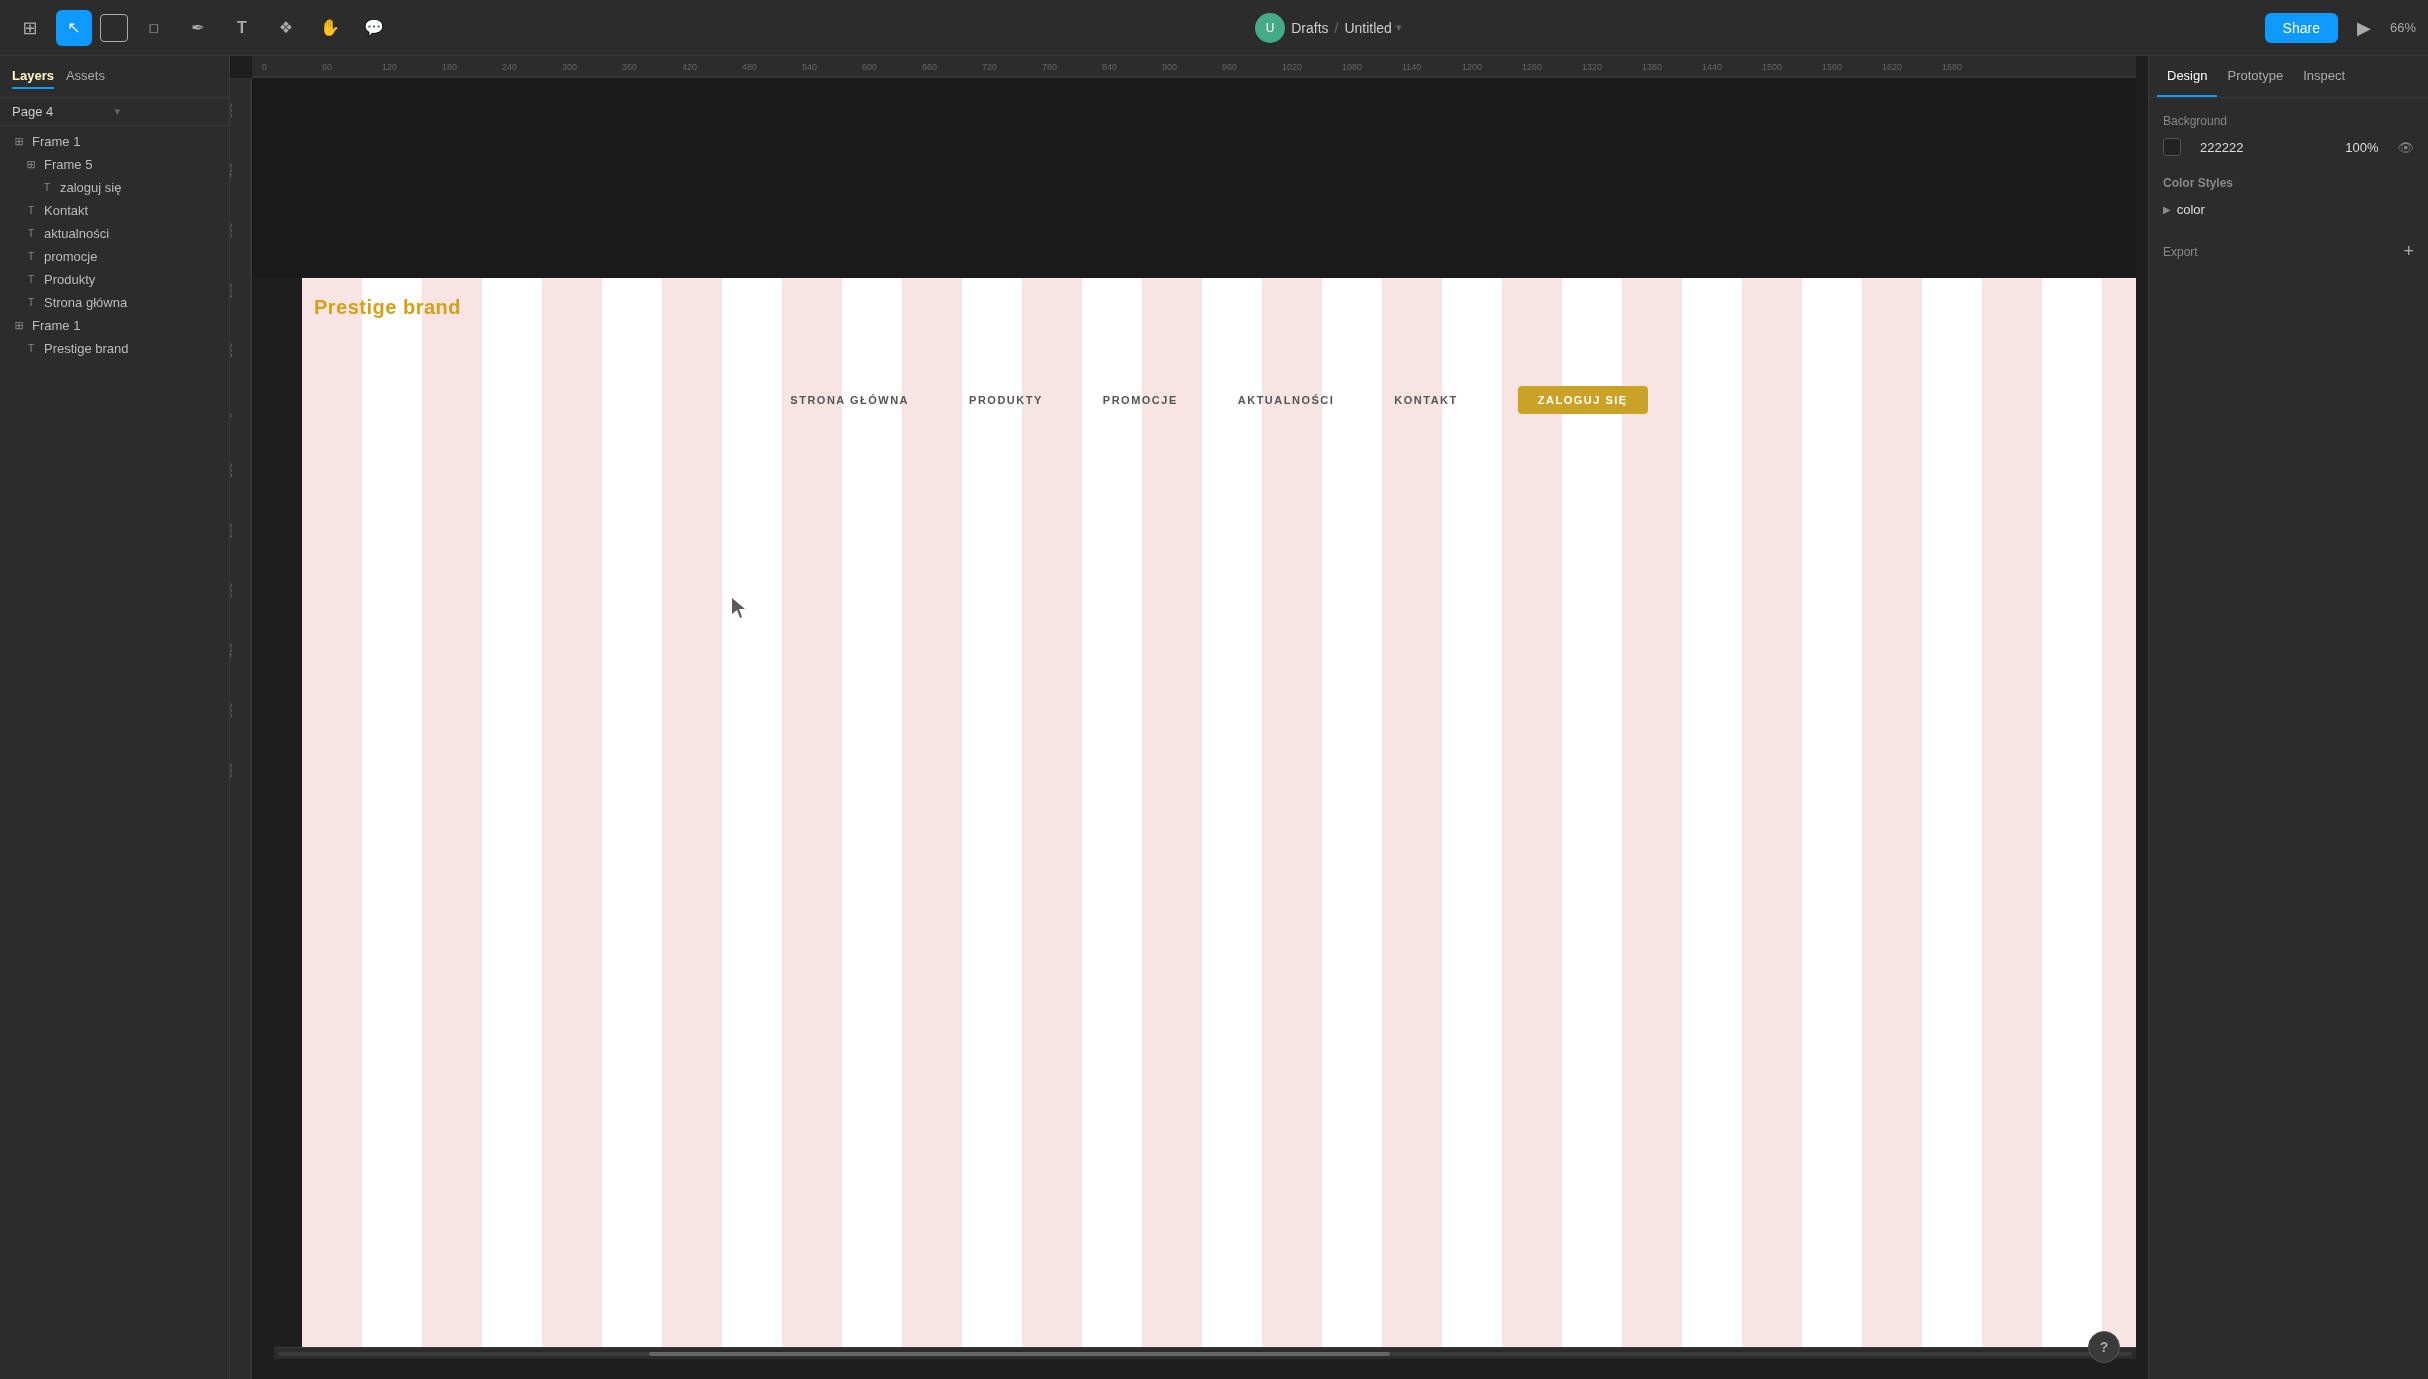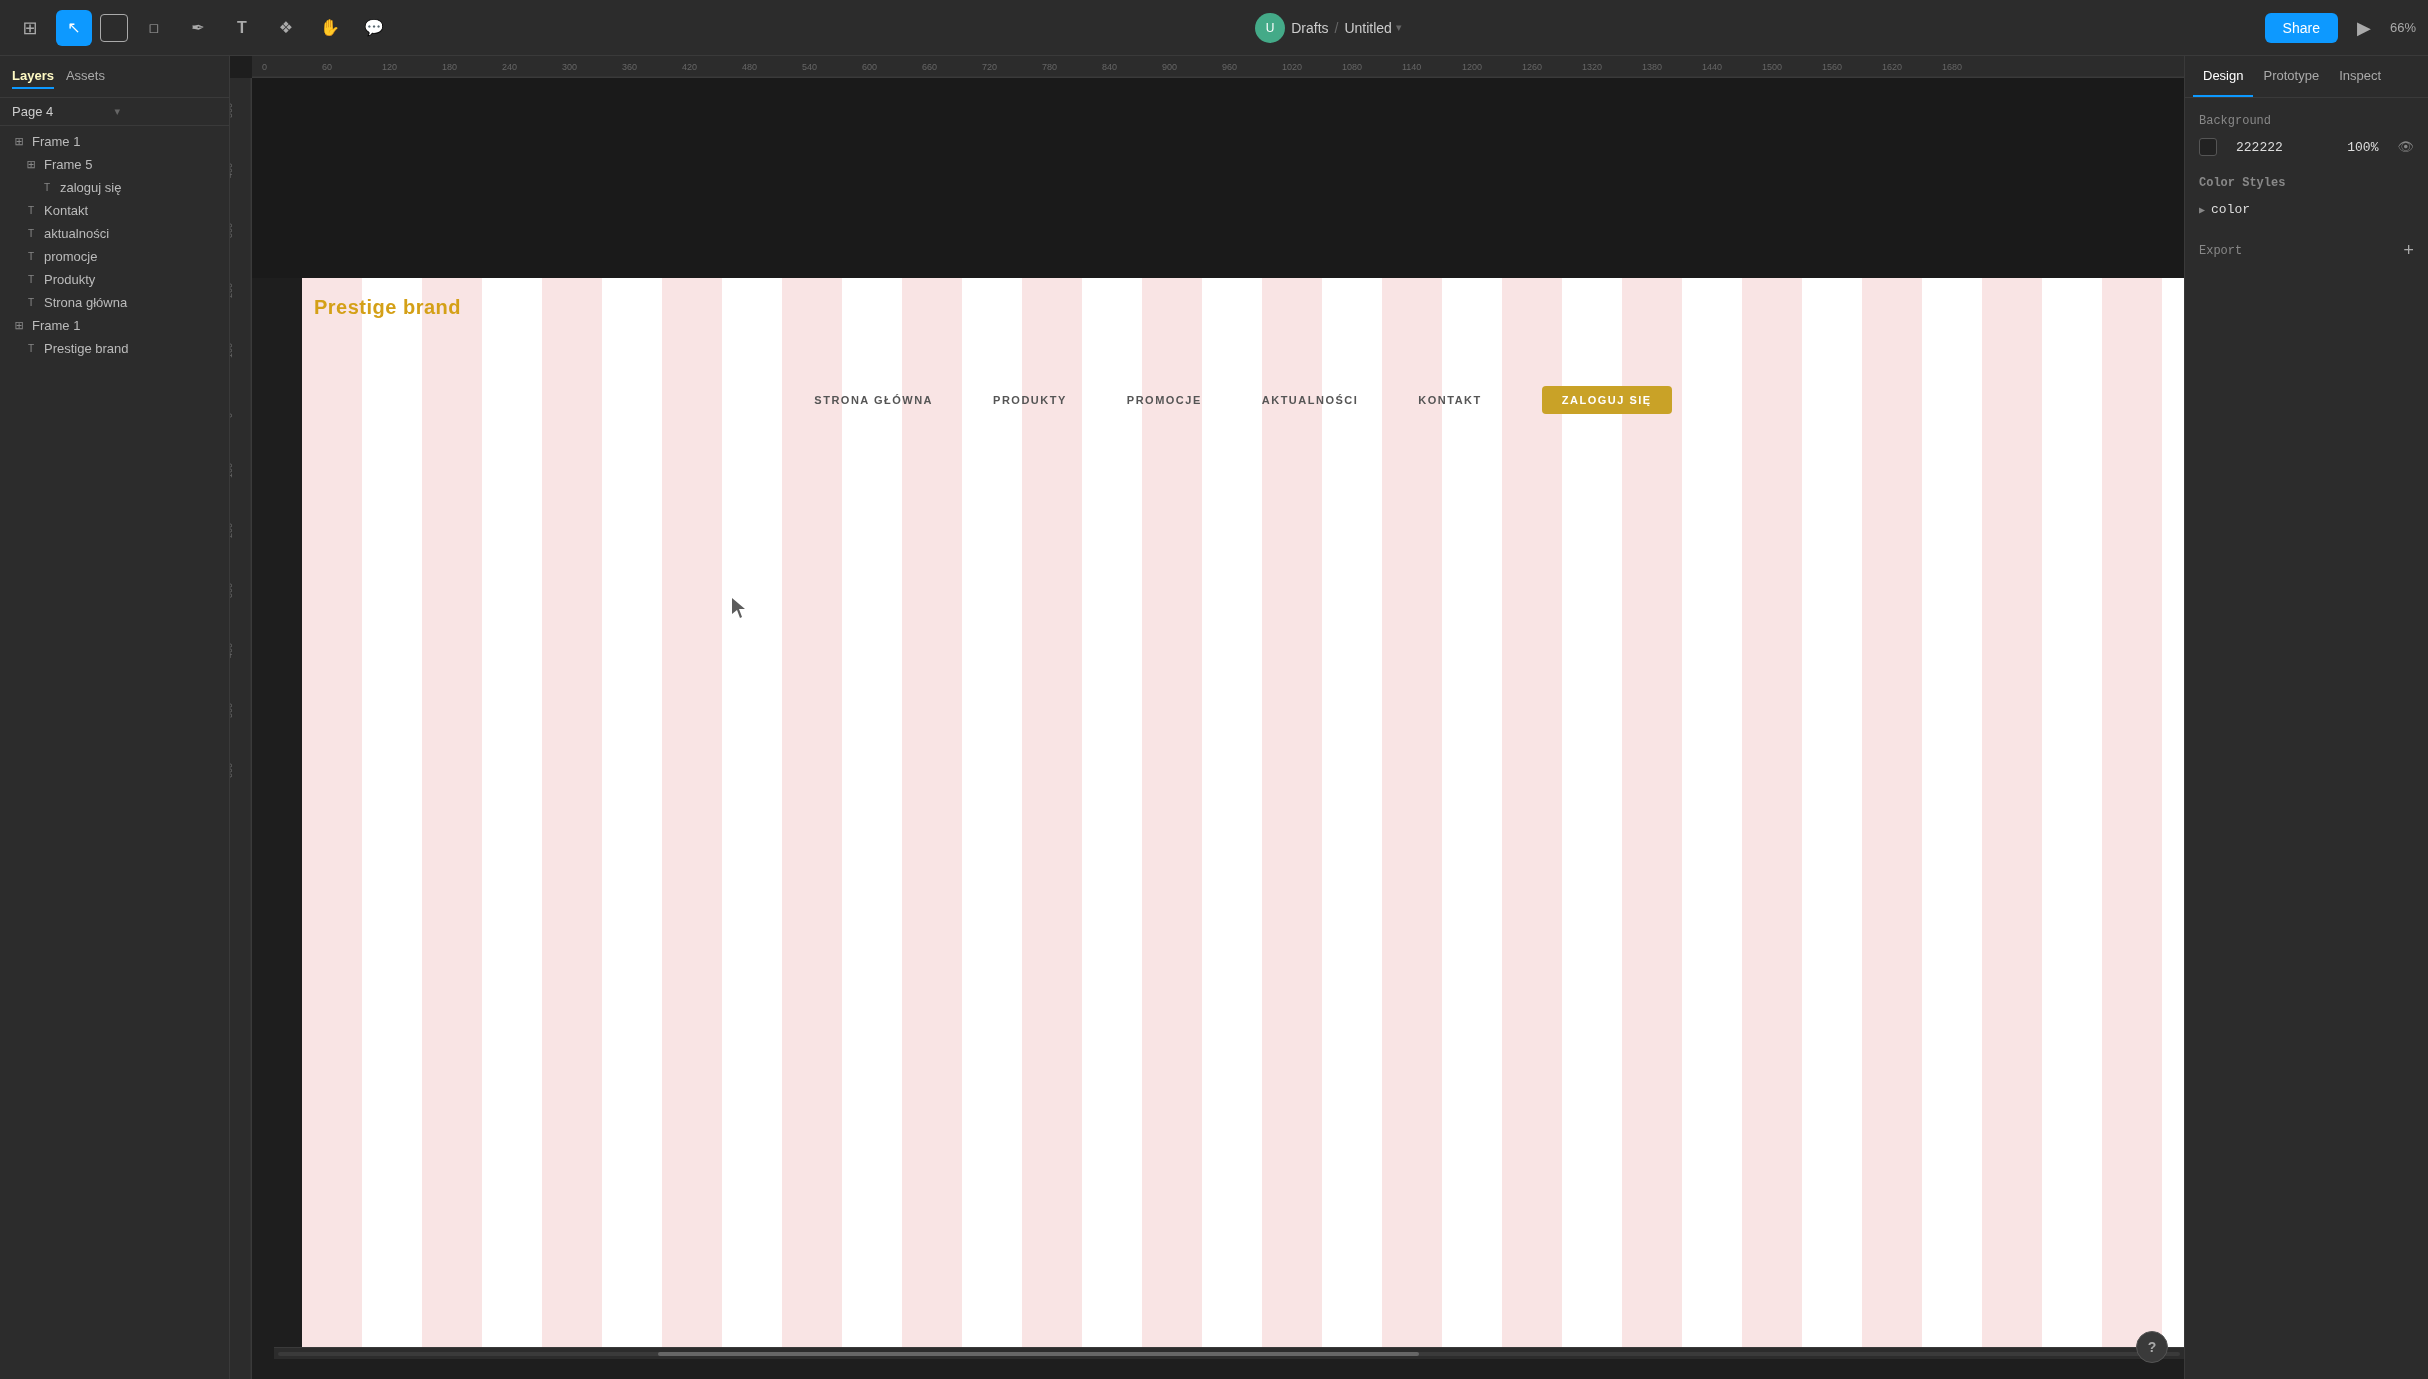--- a/index.html
+++ b/index.html
@@ -118,32 +118,32 @@
       text-transform: uppercase; cursor: pointer;
     }
     .nav-btn {
       background: #c9a227; color: #fff; border: none; border-radius: 4px;
       padding: 8px 20px; font-size: 11px; font-weight: 600; letter-spacing: 1.5px;
       text-transform: uppercase; cursor: pointer;
     }
 
     
     .right-sidebar {
-      width: 244px; background: #2c2c2c; border-left: 1px solid #3a3a3a;
-      display: flex; flex-direction: column; flex-shrink: 0;
+      width: 280px; background: #2c2c2c; border-left: 1px solid #3a3a3a;
+      display: flex; flex-direction: column; flex-shrink: 0; margin-left: 12px;
     }
     .right-tabs {
       display: flex; border-bottom: 1px solid #3a3a3a; padding: 0 8px;
     }
     .right-tab {
       padding: 12px 10px; font-size: 13px; color: #aaa; cursor: pointer;
       border-bottom: 2px solid transparent;
     }
     .right-tab.active { color: #fff; border-bottom-color: #0d99ff; }
-    .right-panel { padding: 16px 14px; flex: 1; overflow-y: auto; font-family: Liberation Mono, monospace; }
+    .right-panel { padding: 16px 14px; flex: 1; overflow-y: auto; }
     .panel-section { margin-bottom: 20px; }
     .panel-label {
       font-size: 12px; color: #888; margin-bottom: 10px; font-weight: 500;
     }
     .bg-row {
       display: flex; align-items: center; gap: 19px; margin-bottom: 6px;
     }
     .color-swatch {
       width: 18px; height: 18px; border-radius: 3px; border: 1px solid #555;
       flex-shrink: 0;

